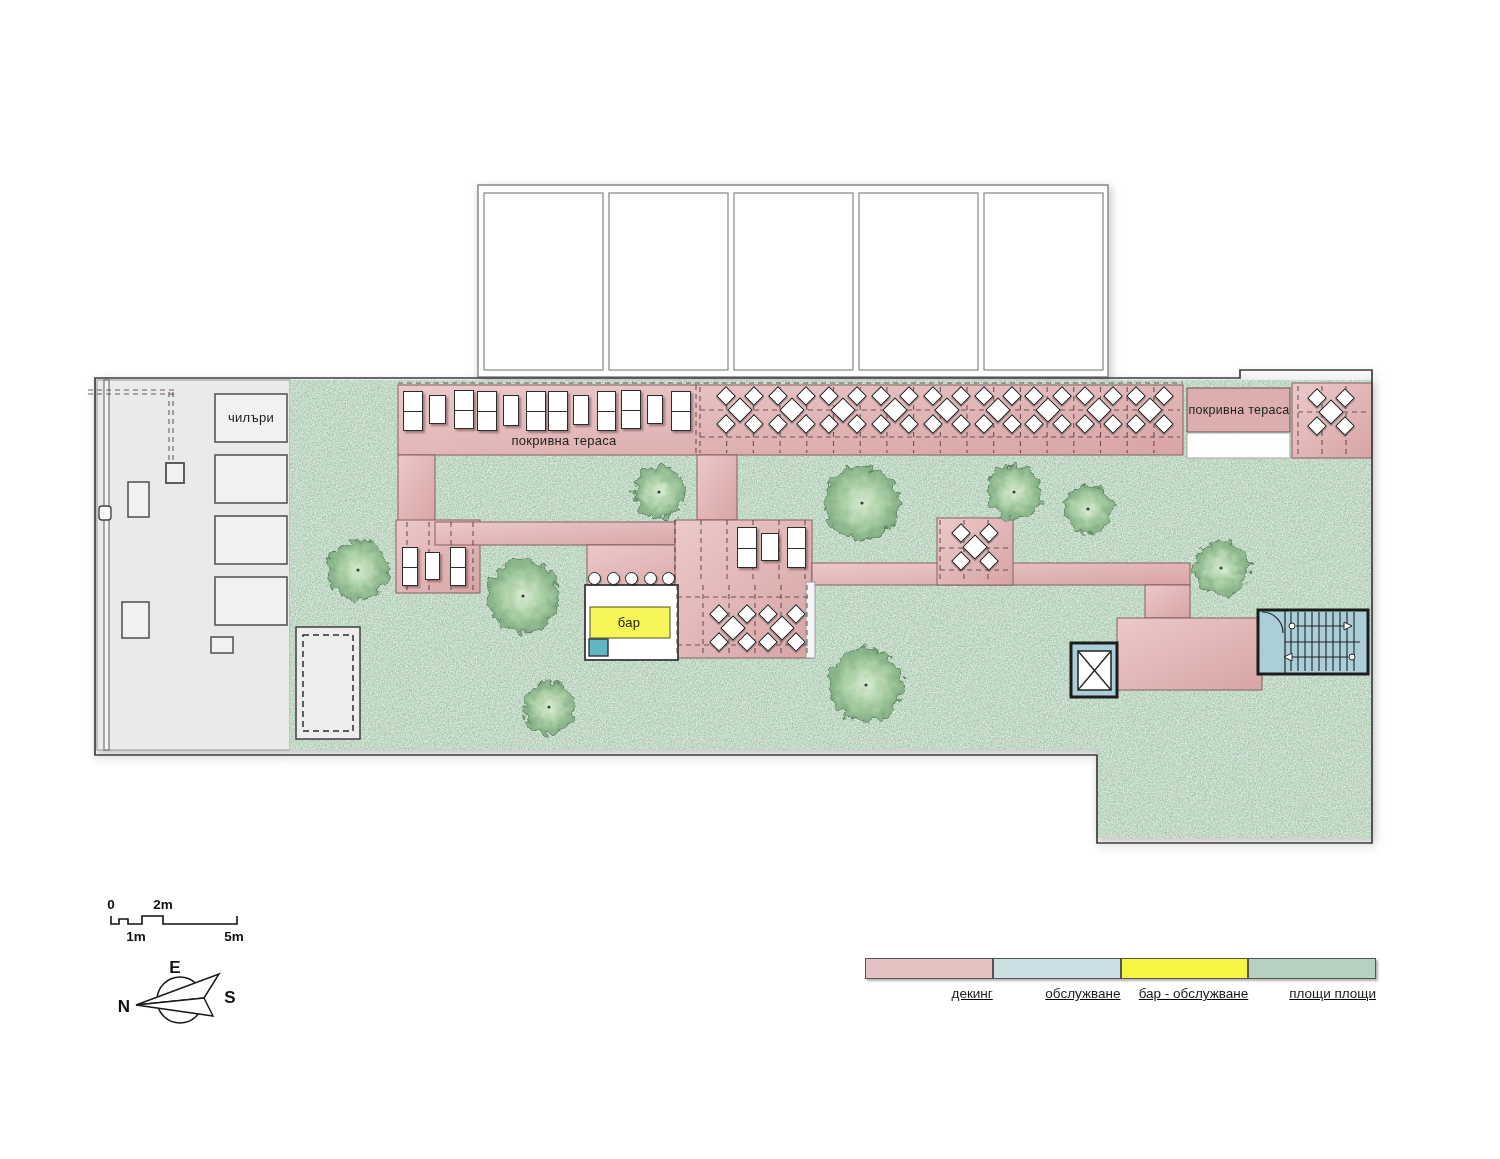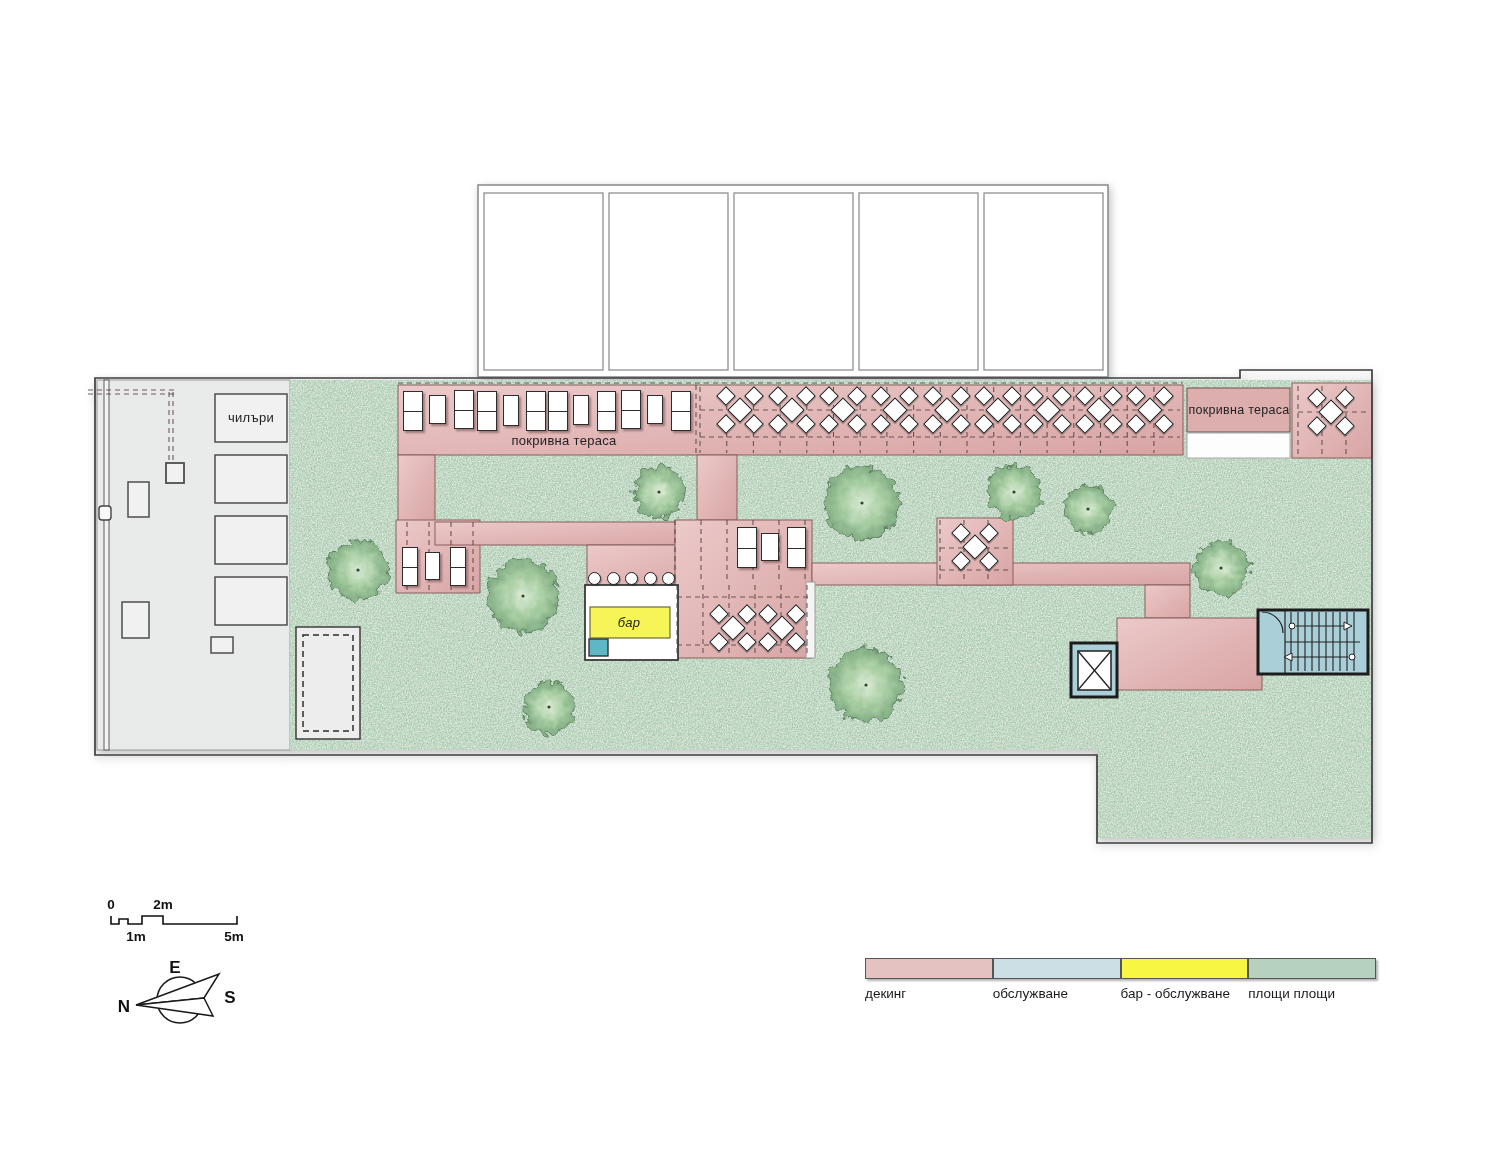--- a/index.html
+++ b/index.html
@@ -19,21 +19,21 @@
   .dm.bl{left:2px;top:30px;width:14px;height:14px;}
   .dm.br{left:30px;top:30px;width:14px;height:14px;}
   .stool{position:absolute;width:13px;height:13px;border-radius:50%;background:#fff;
          border:1.6px solid #222;box-sizing:border-box;box-shadow:1px 1px 1px rgba(0,0,0,.3);}
   .plan-label{position:absolute;transform:translate(-50%,-50%);font-size:13px;color:#222;
               white-space:nowrap;letter-spacing:.3px;}
   .plan-label.small{font-size:12.5px;}
   #page-title{position:absolute;right:125px;top:925px;font-size:23px;color:#121212;
               letter-spacing:.4px;}
   #legend-row{position:absolute;left:865px;top:958px;width:511px;display:flex;}
-  .legend-item{flex:1;text-align:left;}
+  .legend-item{flex:1;text-align:right;text-decoration:underline;}
   .legend-swatch{height:21px;border:1px solid #555;box-sizing:border-box;
                  box-shadow:1.5px 2px 2px rgba(0,0,0,.3);}
   .legend-label{margin-top:7px;font-size:13.5px;color:#1a1a1a;}
   svg .gridline{stroke:#4d3a3a;stroke-width:1.1;stroke-dasharray:5 4;opacity:.8;fill:none;}
   svg text{font-family:"Liberation Sans", sans-serif;}
 </style>
 </head>
 <body>
 
 <div class="page">
@@ -383,21 +383,21 @@
       <div class="stool" style="left: 587.5px; top: 571.5px;"></div>
       <div class="stool" style="left: 606.5px; top: 571.5px;"></div>
       <div class="stool" style="left: 624.5px; top: 571.5px;"></div>
       <div class="stool" style="left: 643.5px; top: 571.5px;"></div>
       <div class="stool" style="left: 661.5px; top: 571.5px;"></div>
     </div>
 
   <div class="plan-label" style="left:251px;top:417px;">чилъри</div>
   <div class="plan-label" style="left:564px;top:440px;">покривна тераса</div>
   <div class="plan-label small" style="left:1239px;top:410px;">покривна тераса</div>
-  <div class="plan-label" style="left:629px;top:622px;font-style:italic;">бар</div>
+  <div class="plan-label" style="left:629px;top:622px;">бар</div>
 
 
   <div id="legend-row">
       <div class="legend-item">
         <div class="legend-swatch" style="background: rgb(228, 194, 194);"></div>
         <div class="legend-label">декинг</div>
       </div>
       <div class="legend-item">
         <div class="legend-swatch" style="background: rgb(203, 223, 229);"></div>
         <div class="legend-label">обслужване</div>

